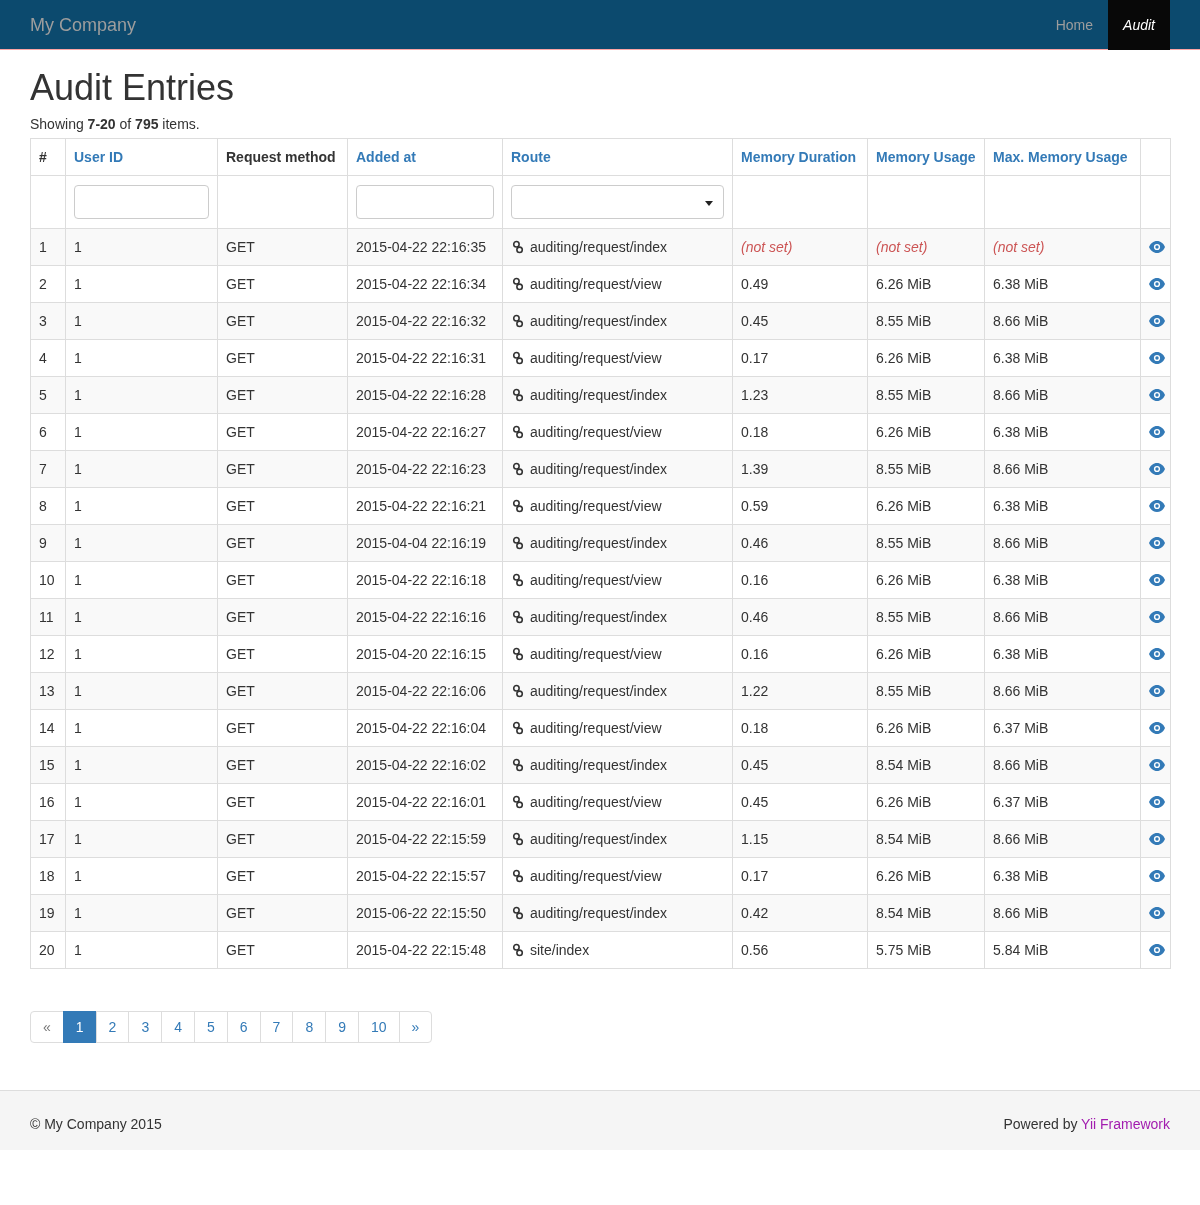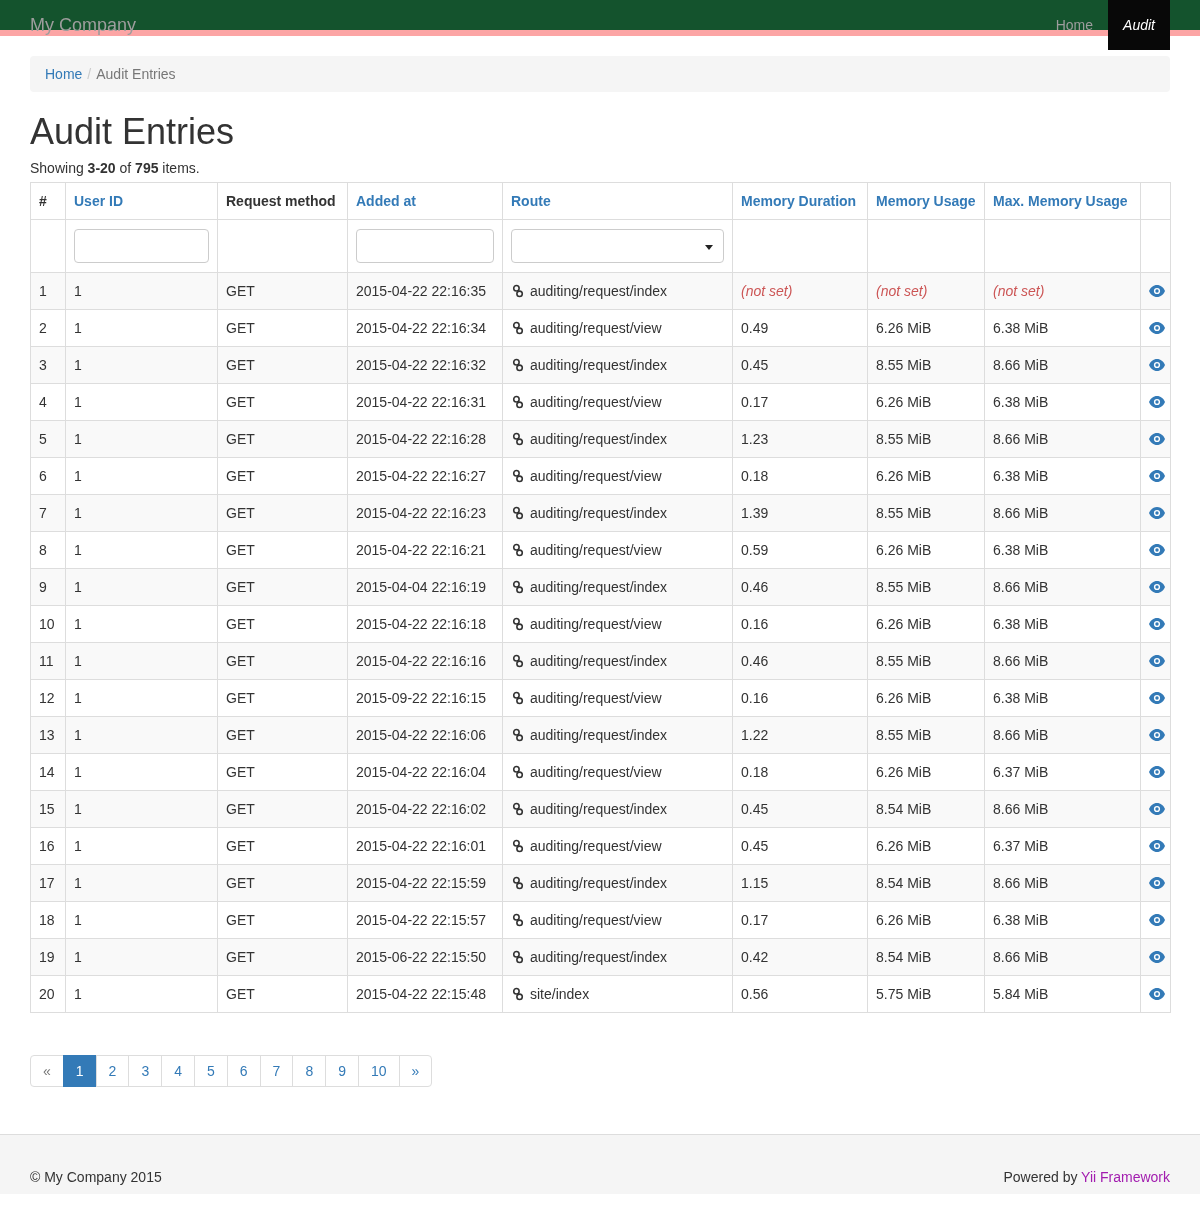--- a/index.html
+++ b/index.html
@@ -5,21 +5,21 @@
   * { box-sizing: border-box; }
   html, body { margin: 0; padding: 0; background: #fff; }
   body {
     font-family: "Liberation Sans", sans-serif;
     font-size: 14px;
     color: #333;
     width: 1200px;
   }
 
   
-  .navbar { background: #14532d; height: 36px; border-bottom: 6px solid #fca5a5; }
+  .navbar { background: #0c4a6e; height: 50px; border-bottom: 1px solid #fca5a5; }
   .navbar-inner { width: 1170px; margin: 0 auto; height: 50px; display: flex; justify-content: space-between; padding: 0 15px; }
   .brand { color: #9d9d9d; font-size: 18px; line-height: 20px; padding: 15px 15px 15px 0; cursor: pointer; }
   .nav { display: flex; list-style: none; margin: 0; padding: 0; }
   .nav li { color: #9d9d9d; line-height: 20px; padding: 15px; cursor: pointer; }
   .nav li.active { color: #fff; background: #080808; font-style: italic; }
 
   
   .container { width: 1170px; margin: 0 auto; padding: 0 15px; }
 
   
@@ -76,46 +76,43 @@
     display: block; padding: 5px 12px; border: 1px solid #ddd; margin-left: -1px;
     color: #337ab7; background: #fff; text-decoration: none; line-height: 20px; cursor: pointer;
   }
   ul.pagination li:first-child a, ul.pagination li:first-child span { margin-left: 0; border-top-left-radius: 4px; border-bottom-left-radius: 4px; }
   ul.pagination li:last-child a, ul.pagination li:last-child span { border-top-right-radius: 4px; border-bottom-right-radius: 4px; }
   ul.pagination li.active a { background: #337ab7; border-color: #337ab7; color: #fff; }
   ul.pagination li.disabled span { color: #777; cursor: default; }
 
   
   footer.footer { margin-top: 47px; height: 60px; background: #f5f5f5; border-top: 1px solid #ddd; padding-top: 20px; }
-  .footer-inner { width: 1170px; margin: 12px auto; padding: 0 15px; display: flex; justify-content: space-between; line-height: 20px; }
+  .footer-inner { width: 1170px; margin: 3px auto; padding: 0 15px; display: flex; justify-content: space-between; line-height: 20px; }
   .footer-inner p { margin: 0; }
   .footer-inner a { color: #a21caf; text-decoration: none; cursor: pointer; }
 </style>
 </head>
 <body>
 
 <nav class="navbar">
   <div class="navbar-inner">
     <span class="brand">My Company</span>
     <ul class="nav">
         <li>Home</li>
         <li class="active">Audit</li>
       </ul>
   </div>
 </nav>
 
 <div class="container">
 
-  <div class="breadcrumb">
-    <a>Home</a><span class="divider">/</span><span class="active">Audit Entries</span>
-  </div>
 
   <h1>Audit Entries</h1>
 
-  <p class="summary"><span>Showing </span><b>3-20</b><span> of </span><b>795</b><span> items.</span></p>
+  <p class="summary"><span>Showing </span><b>7-20</b><span> of </span><b>795</b><span> items.</span></p>
 
   <table class="grid">
     <colgroup>
       <col class="col-num">
         <col class="col-user">
         <col class="col-method">
         <col class="col-added">
       <col class="col-route">
         <col class="col-duration">
         <col class="col-memory">
@@ -368,21 +365,21 @@
           <td class="action-cell"><a class="view-link"><svg width="16" height="12" viewBox="0 0 16 12">
                 <path fill="#337ab7" d="M8 0C4.4 0 1.5 2.4 0 6c1.5 3.6 4.4 6 8 6s6.5-2.4 8-6C14.5 2.4 11.6 0 8 0z"></path>
                 <circle fill="#fff" cx="8" cy="6" r="3.1"></circle>
                 <circle fill="#337ab7" cx="8" cy="6" r="1.7"></circle>
               </svg></a></td>
         </tr>
         <tr>
           <td>12</td>
           <td>1</td>
           <td>GET</td>
-          <td>2015-09-22 22:16:15</td>
+          <td>2015-04-20 22:16:15</td>
           <td><span class="route-link"><svg width="14" height="14" viewBox="0 0 16 16">
                 <g fill="none" stroke="#333" stroke-width="1.8">
                   <circle cx="6.2" cy="4.8" r="3.1"></circle>
                   <circle cx="9.8" cy="11.2" r="3.1"></circle>
                 </g>
               </svg><span class="route-text">auditing/request/view</span></span></td>
           <td>0.16</td>
           <td>6.26 MiB</td>
           <td>6.38 MiB</td>
           <td class="action-cell"><a class="view-link"><svg width="16" height="12" viewBox="0 0 16 12">

